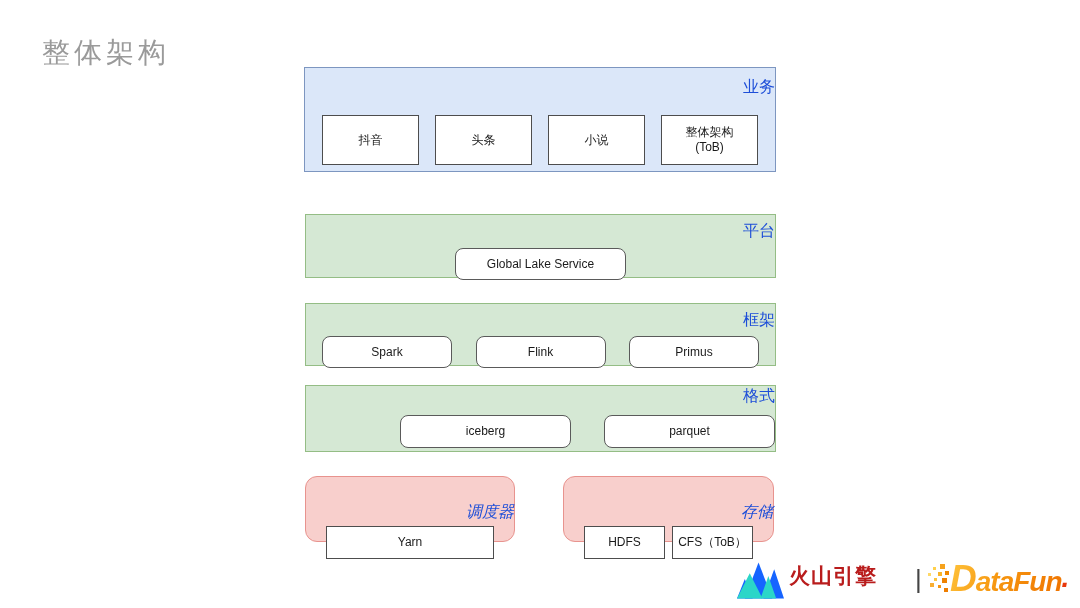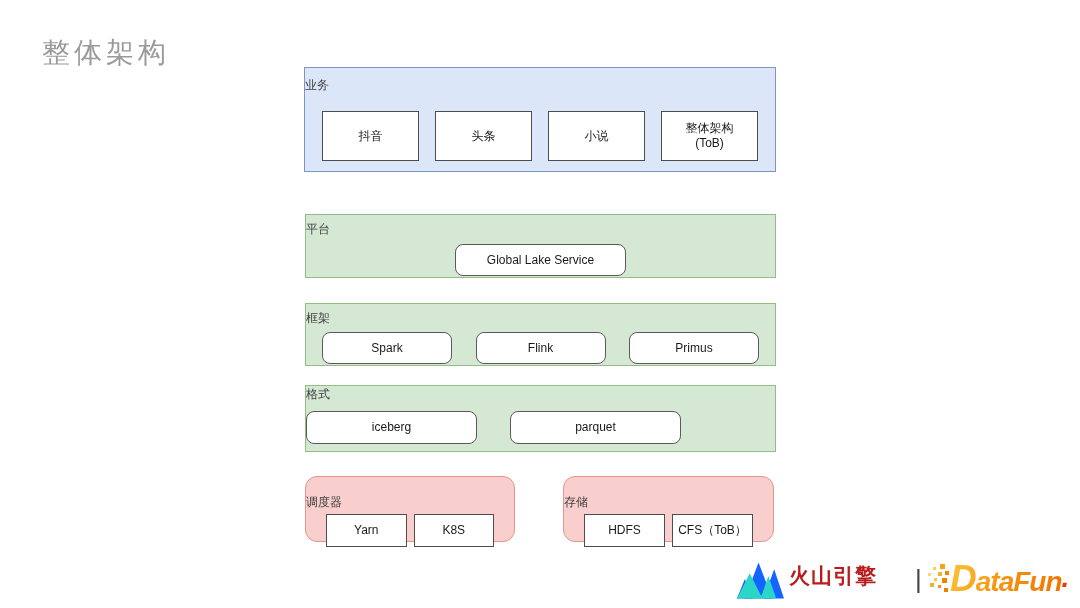--- a/index.html
+++ b/index.html
@@ -6,21 +6,21 @@
   html,body { background:#ffffff; }
   body { font-family:"Liberation Sans","DejaVu Sans",sans-serif; }
   .slide { position:relative; width:1080px; height:608px; background:#ffffff; overflow:hidden; }
 
   .page-title {
     position:absolute; left:42px; top:34px;
     font-size:28px; letter-spacing:4px; color:#9a9a9a; font-weight:400;
   }
 
   .layer { position:absolute; border:1px solid; }
-  .layer-label { text-align:left; font-size:12px; color:#404040; }
+  .layer-label { text-align:right; font-size:16px; color:#1d4ed8; }
   .row { display:flex; }
 
   
   .theme-blue  { background:#dbe7f9; border-color:#7d96c0; }
   .theme-green { background:#d5e8d4; border-color:#94bd85; }
   .theme-red   { background:#f8cfcc; border-color:#e8938e; border-radius:12px; }
 
   
   .node {
     background:#ffffff; border:1px solid #4d4d4d;
@@ -43,27 +43,27 @@
 
   
   .layer-framework { left:305px; top:303px; width:471px; height:63px; }
   .layer-framework .layer-label { padding-top:6px; }
   .layer-framework .row { justify-content:space-between; padding:0 16px; margin-top:5px; }
   .layer-framework .node { width:130px; height:32px; }
 
   
   .layer-format { left:305px; top:385px; width:471px; height:67px; }
   .layer-format .layer-label { }
-  .layer-format .row { justify-content:flex-start; gap:33px; margin-top:8px; }
+  .layer-format .row { justify-content:flex-end; gap:33px; margin-top:8px; }
   .layer-format .node { width:171px; height:33px; }
 
   
   .layer-scheduler { left:305px; top:476px; width:210px; height:66px; }
   .layer-storage   { left:563px; top:476px; width:211px; height:66px; }
-  .layer-scheduler .layer-label, .layer-storage .layer-label { padding-top:17px; }
+  .layer-scheduler .layer-label, .layer-storage .layer-label { padding-top:25px;font-style:italic; }
   .layer-scheduler .row, .layer-storage .row { gap:7px; padding:0 20px; margin-top:3px; }
   .layer-scheduler .node, .layer-storage .node { flex:1; height:33px; }
 
   
   .footer-brand { position:absolute; left:730px; top:556px; width:330px; height:46px; }
   .mountains { position:absolute; left:7px; top:5px; width:47px; height:38px; }
   .volcano-name {
     position:absolute; left:59px; top:6px;
     font-size:21px; font-weight:700; color:#b91c1c; letter-spacing:1px;
   }
@@ -146,23 +146,20 @@
         <span>parquet</span>
       </div>
     </div>
   </div>
 
   <div class="layer layer-scheduler theme-red">
     <div class="layer-label">调度器</div>
     <div class="row">
       <div class="node">
         <span>Yarn</span>
-      </div>
-      <div class="node">
-        <span>K8S</span>
       </div>
     </div>
   </div>
 
   <div class="layer layer-storage theme-red">
     <div class="layer-label">存储</div>
     <div class="row">
       <div class="node">
         <span>HDFS</span>
       </div>

